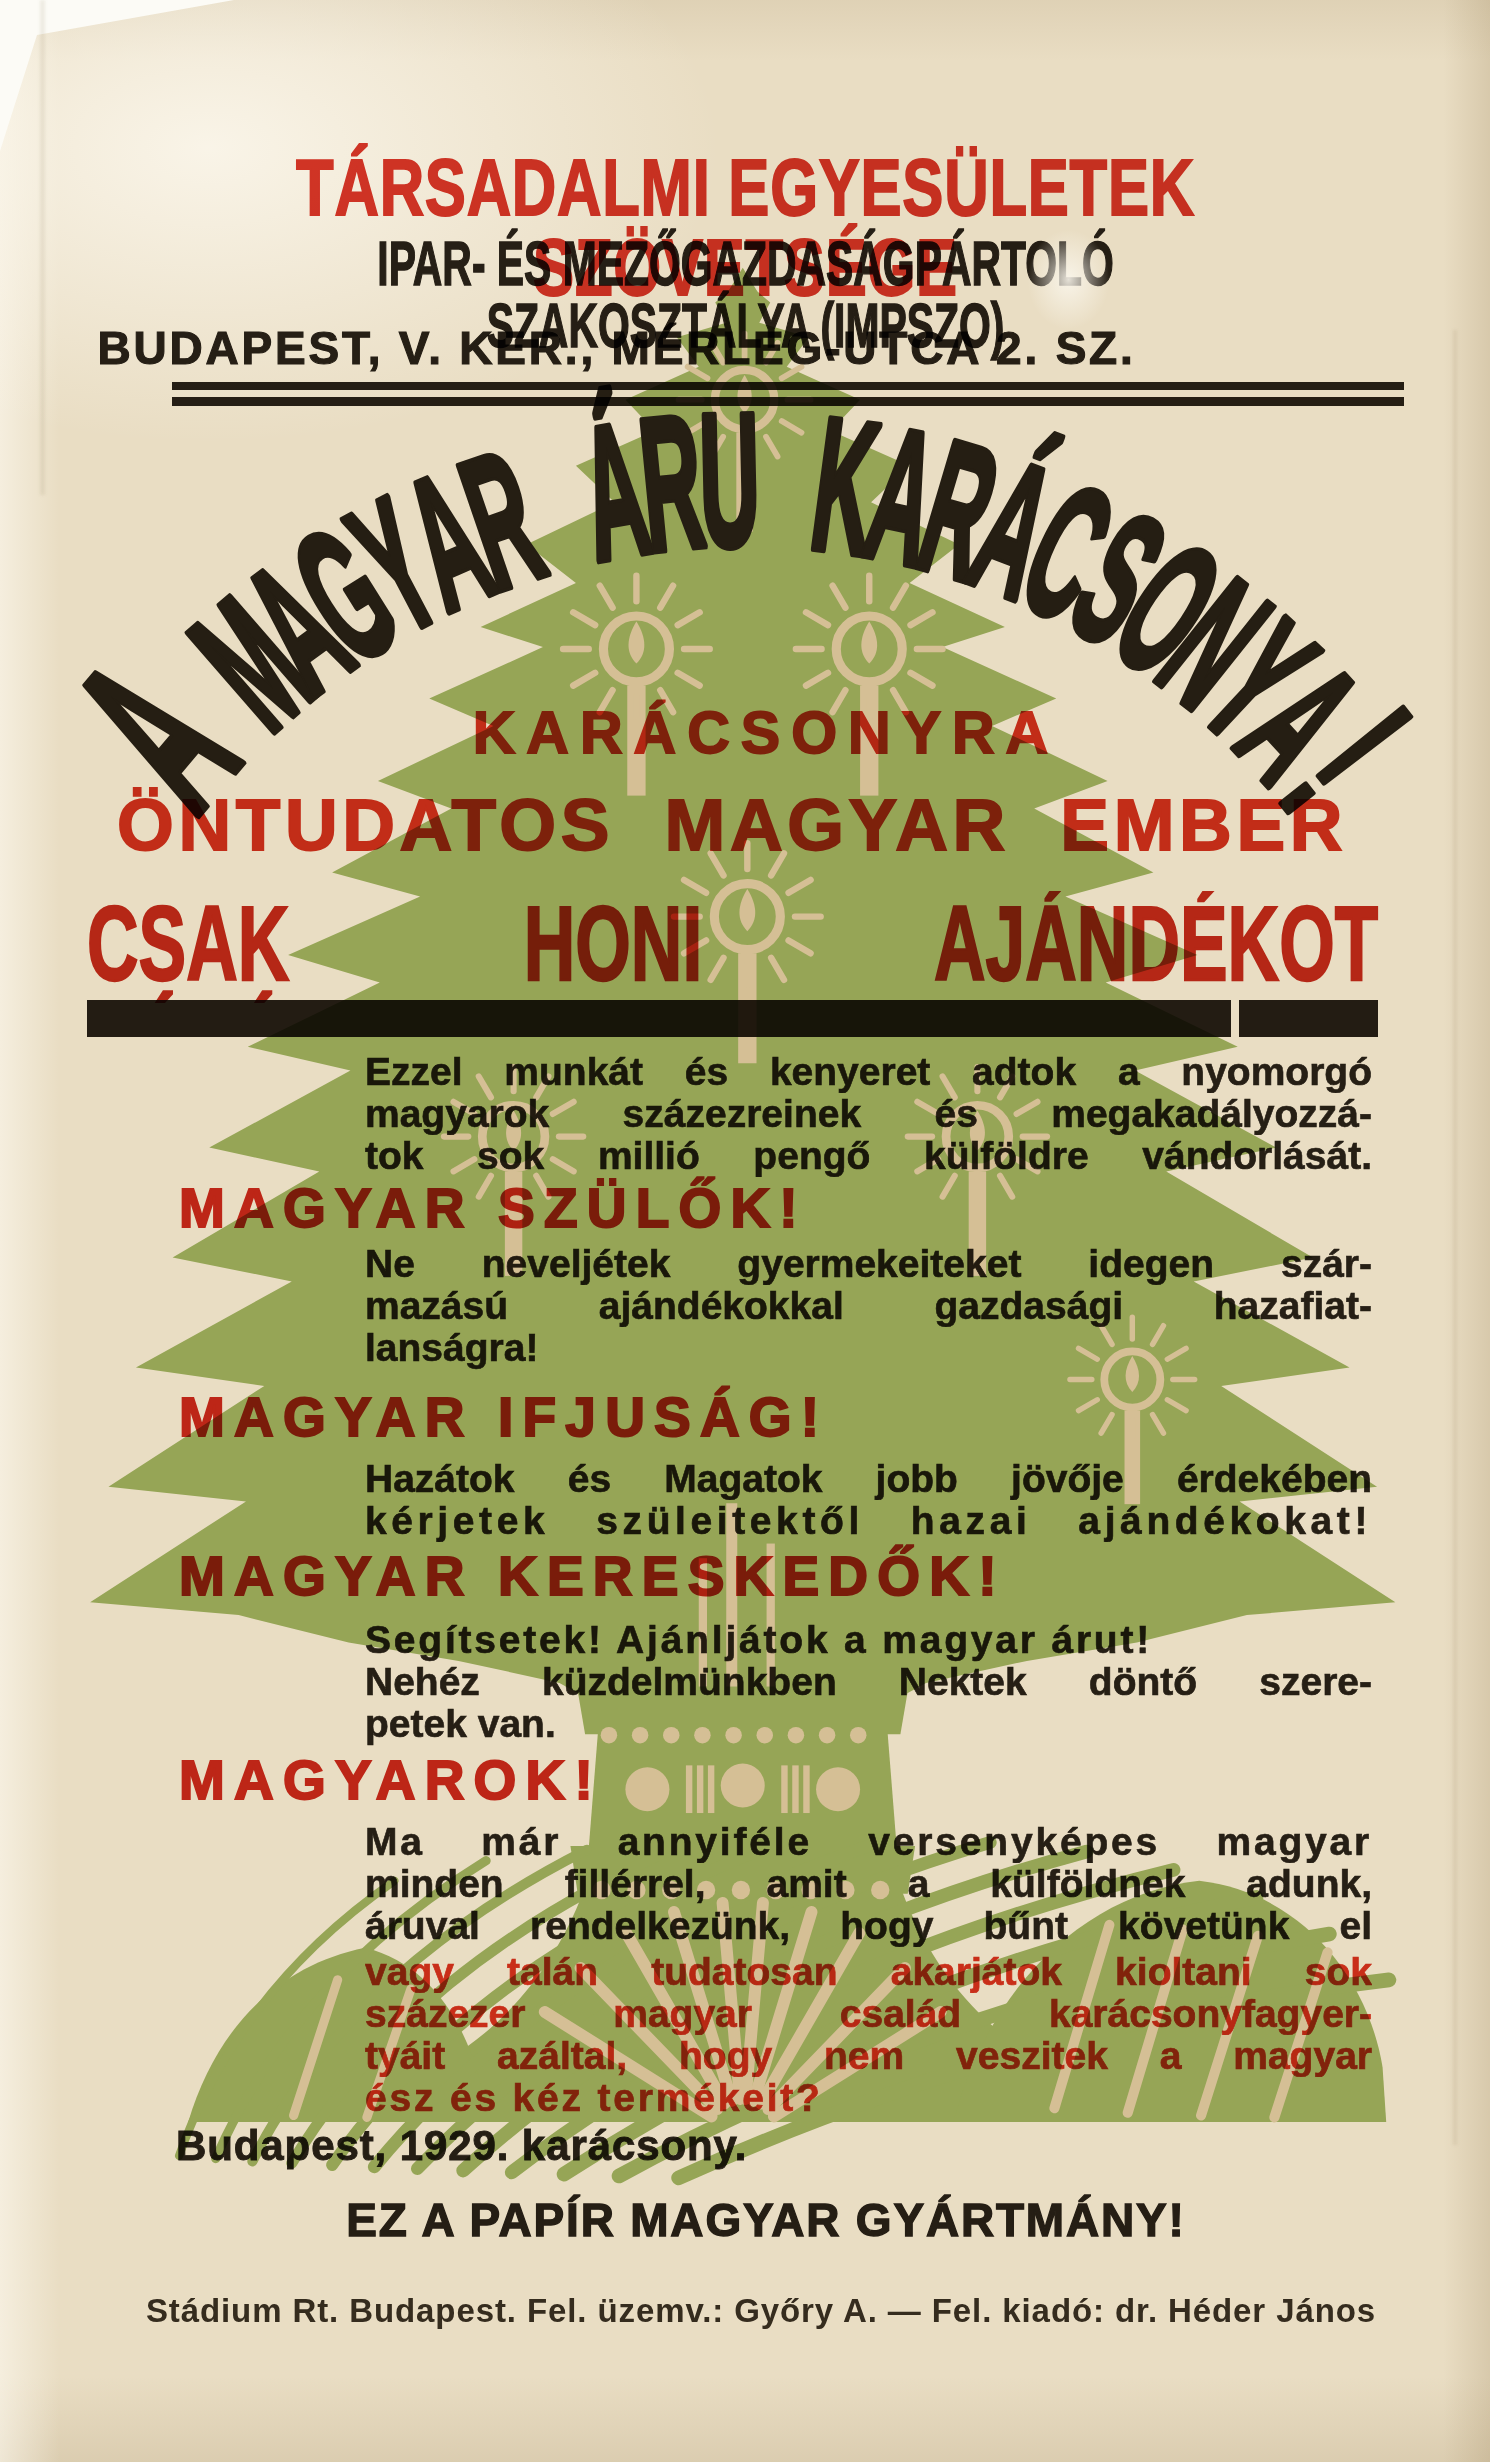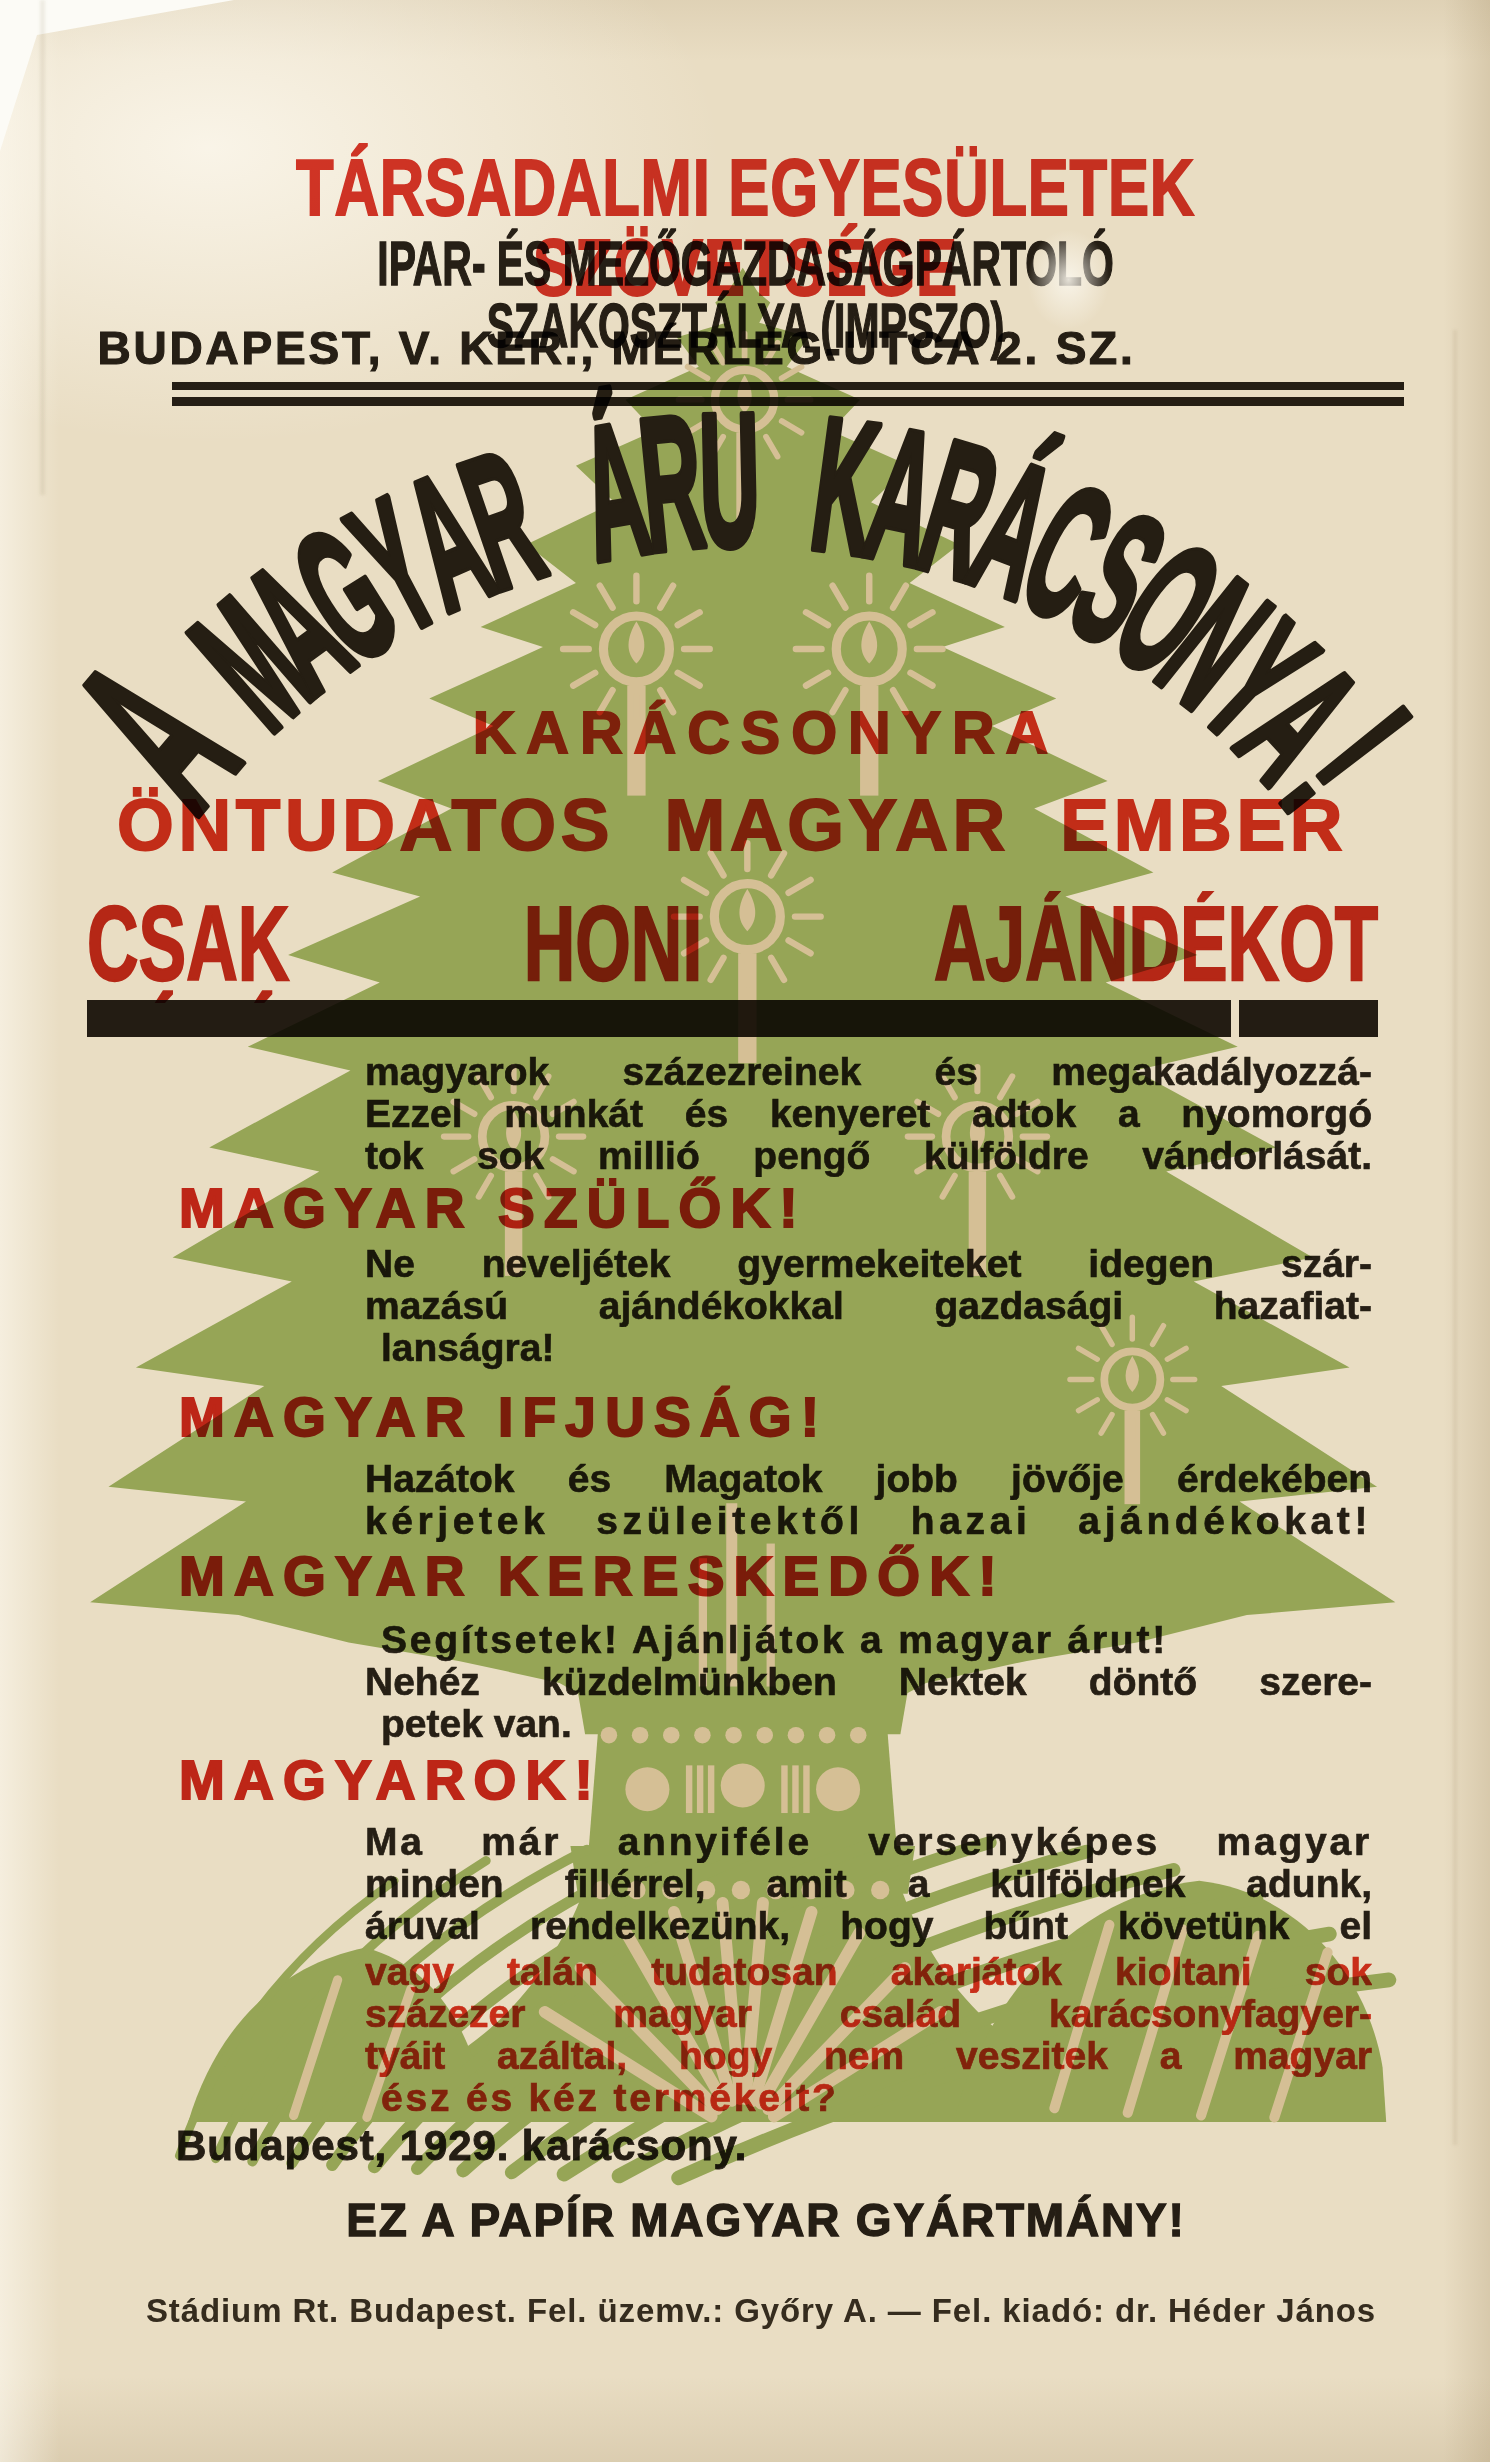--- a/index.html
+++ b/index.html
@@ -11,21 +11,21 @@
       linear-gradient(90deg, rgba(255,252,244,0.55) 0, rgba(255,252,244,0) 4%),
       linear-gradient(270deg, rgba(135,108,62,0.18) 0, rgba(135,108,62,0) 3.2%),
       linear-gradient(180deg, rgba(135,108,62,0.10) 0, rgba(135,108,62,0) 2.5%, rgba(135,108,62,0) 96.5%, rgba(135,108,62,0.14) 100%),
       #e9ddc3;
   }
   svg.tree{position:absolute;left:0;top:0;mix-blend-mode:multiply;}
   .t{position:absolute;mix-blend-mode:multiply;line-height:1;}
   .center{text-align:center;}
   .jline{text-align:justify;overflow:hidden;height:42px;line-height:42px;}
   .jline::after{content:"";display:inline-block;width:100%;height:0;}
-  .line{height:42px;line-height:42px;white-space:nowrap;margin-left:16px;}
+  .line{height:42px;line-height:42px;white-space:nowrap;}
   .hdr1{left:0;width:1491px;top:147px;font-size:77px;font-weight:bold;color:#d8372a;
         transform:scale(0.80,1.04);transform-origin:50% 0;-webkit-text-stroke:1.8px #d8372a;letter-spacing:0.9px;}
   .hdr2{left:0;width:1491px;top:233px;font-size:61px;font-weight:bold;color:#28221a;
         transform:scale(0.67,1.02);transform-origin:50% 0;-webkit-text-stroke:1.4px #28221a;}
   .hdr3{left:0;width:1233px;top:325px;font-size:46px;font-weight:bold;color:#28221a;
         letter-spacing:2.8px;-webkit-text-stroke:1.1px #28221a;}
   .rule{position:absolute;left:172px;width:1232px;background:#28221a;mix-blend-mode:multiply;}
   .karacsonyra{left:367px;width:798px;top:704px;font-size:59px;font-weight:bold;color:#d5331f;
         letter-spacing:11px;-webkit-text-stroke:1.8px #d5331f;}
   .ontudatos{left:117px;width:1230px;top:785px;font-size:73px;font-weight:bold;color:#d5331f;
@@ -209,22 +209,22 @@
   <div class="t hdr3 center">BUDAPEST, V. KER., MÉRLEG-UTCA 2. SZ.</div>
   <div class="rule" style="top:382px;height:8.3px;"></div>
   <div class="rule" style="top:397px;height:9.2px;"></div>
 
   <div class="t karacsonyra center">KARÁCSONYRA</div>
   <div class="t ontudatos jline">ÖNTUDATOS MAGYAR EMBER</div>
   <div class="t csak jline">CSAK HONI AJÁNDÉKOT VÁSÁROLJON!</div>
   <div class="bar"></div>
 
   <div class="t para" style="top:1051px;">
+    <div class="jline">Ezzel munkát és kenyeret adtok a nyomorgó</div>
     <div class="jline">magyarok százezreinek és megakadályozzá-</div>
-    <div class="jline">Ezzel munkát és kenyeret adtok a nyomorgó</div>
     <div class="jline">tok sok millió pengő külföldre vándorlását.</div>
   </div>
 
   <div class="t rhead" style="top:1181px;">MAGYAR SZÜLŐK!</div>
   <div class="t para" style="top:1243px;">
     <div class="jline">Ne neveljétek gyermekeiteket idegen szár-</div>
     <div class="jline">mazású ajándékokkal gazdasági hazafiat-</div>
     <div class="line">lanságra!</div>
   </div>
 

